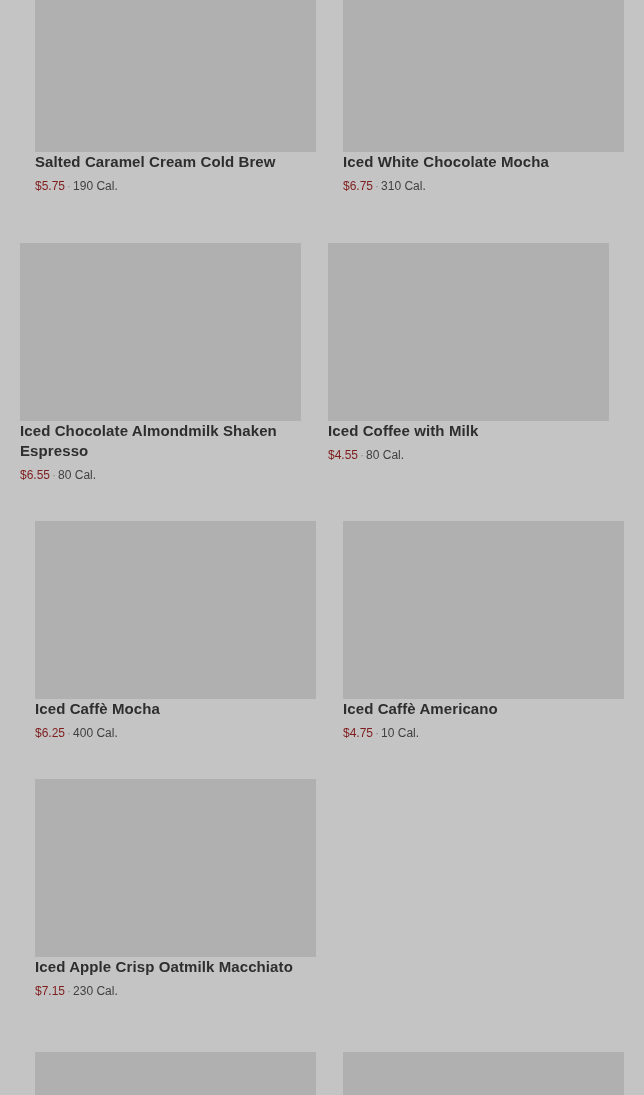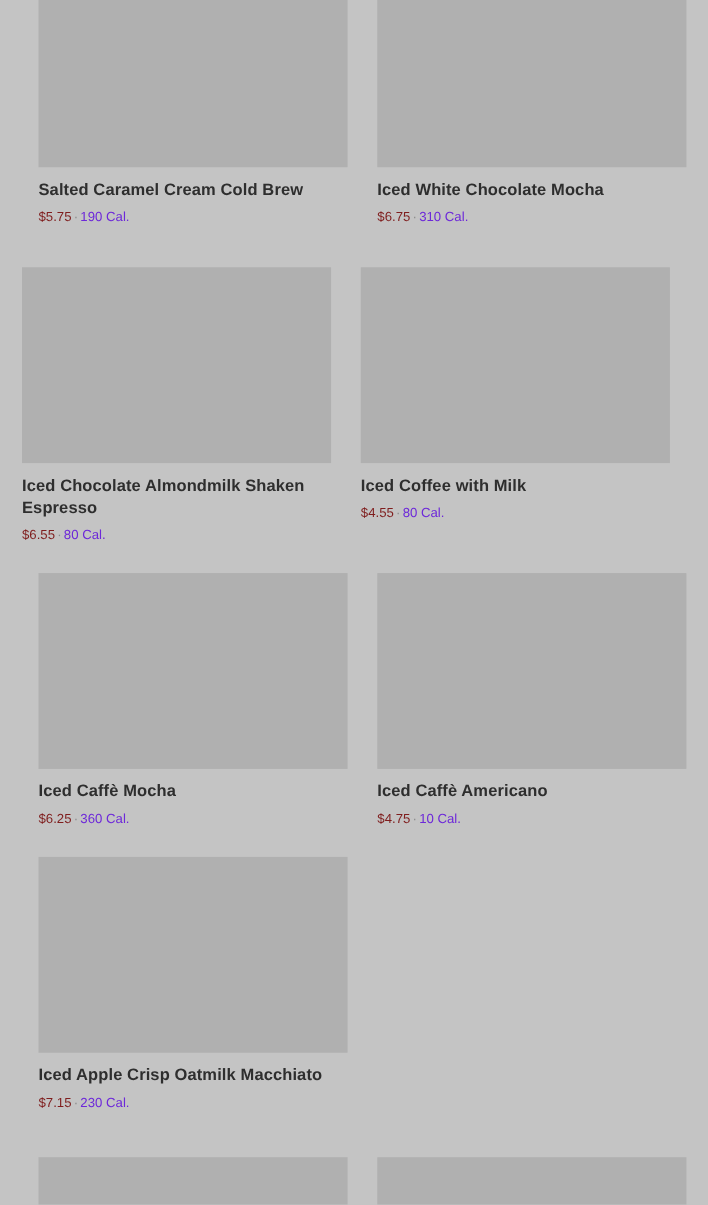--- a/index.html
+++ b/index.html
@@ -37,33 +37,32 @@
   }
   .thumb.clipped-top {
     height:165px;
   }
   .title {
     font-size:15px;
     line-height:20px;
     font-weight:600;
     color:#2e2e2e;
     letter-spacing:.1px;
-    margin-top:11px;
     width:281px;
   }
   .meta {
     font-size:12px;
     line-height:16px;
     margin-top:6px;
     color:#8c8c8c;
     white-space:nowrap;
   }
   .meta .price { color:#7f1d1d; }
   .meta .sep { color:#8c8c8c; padding:0 2px; }
-  .meta .cal { color:#6d28d9; }
+  .meta .cal { color:#404040; }
 </style>
 </head>
 <body>
 
 <div id="grid">
     <div class="row" style="top: -13px;">
       <div class="card">
         <div class="thumb clipped-top" aria-label="product-thumbnail"></div>
         <div class="title">Salted Caramel Cream Cold Brew</div>
         <div class="meta"><span class="price">$5.75</span><span class="sep">·</span><span class="cal">190 Cal.</span></div>
@@ -83,21 +82,21 @@
       <div class="card">
         <div class="thumb" aria-label="product-thumbnail"></div>
         <div class="title">Iced Coffee with Milk</div>
         <div class="meta"><span class="price">$4.55</span><span class="sep">·</span><span class="cal">80 Cal.</span></div>
       </div>
     </div>
     <div class="row" style="top: 521px; justify-content: space-between;">
       <div class="card">
         <div class="thumb" aria-label="product-thumbnail"></div>
         <div class="title">Iced Caffè Mocha</div>
-        <div class="meta"><span class="price">$6.25</span><span class="sep">·</span><span class="cal">360 Cal.</span></div>
+        <div class="meta"><span class="price">$6.25</span><span class="sep">·</span><span class="cal">400 Cal.</span></div>
       </div>
       <div class="card">
         <div class="thumb" aria-label="product-thumbnail"></div>
         <div class="title">Iced Caffè Americano</div>
         <div class="meta"><span class="price">$4.75</span><span class="sep">·</span><span class="cal">10 Cal.</span></div>
       </div>
     </div>
     <div class="row" style="top: 779px; justify-content: space-between;">
       <div class="card">
         <div class="thumb" aria-label="product-thumbnail"></div>

